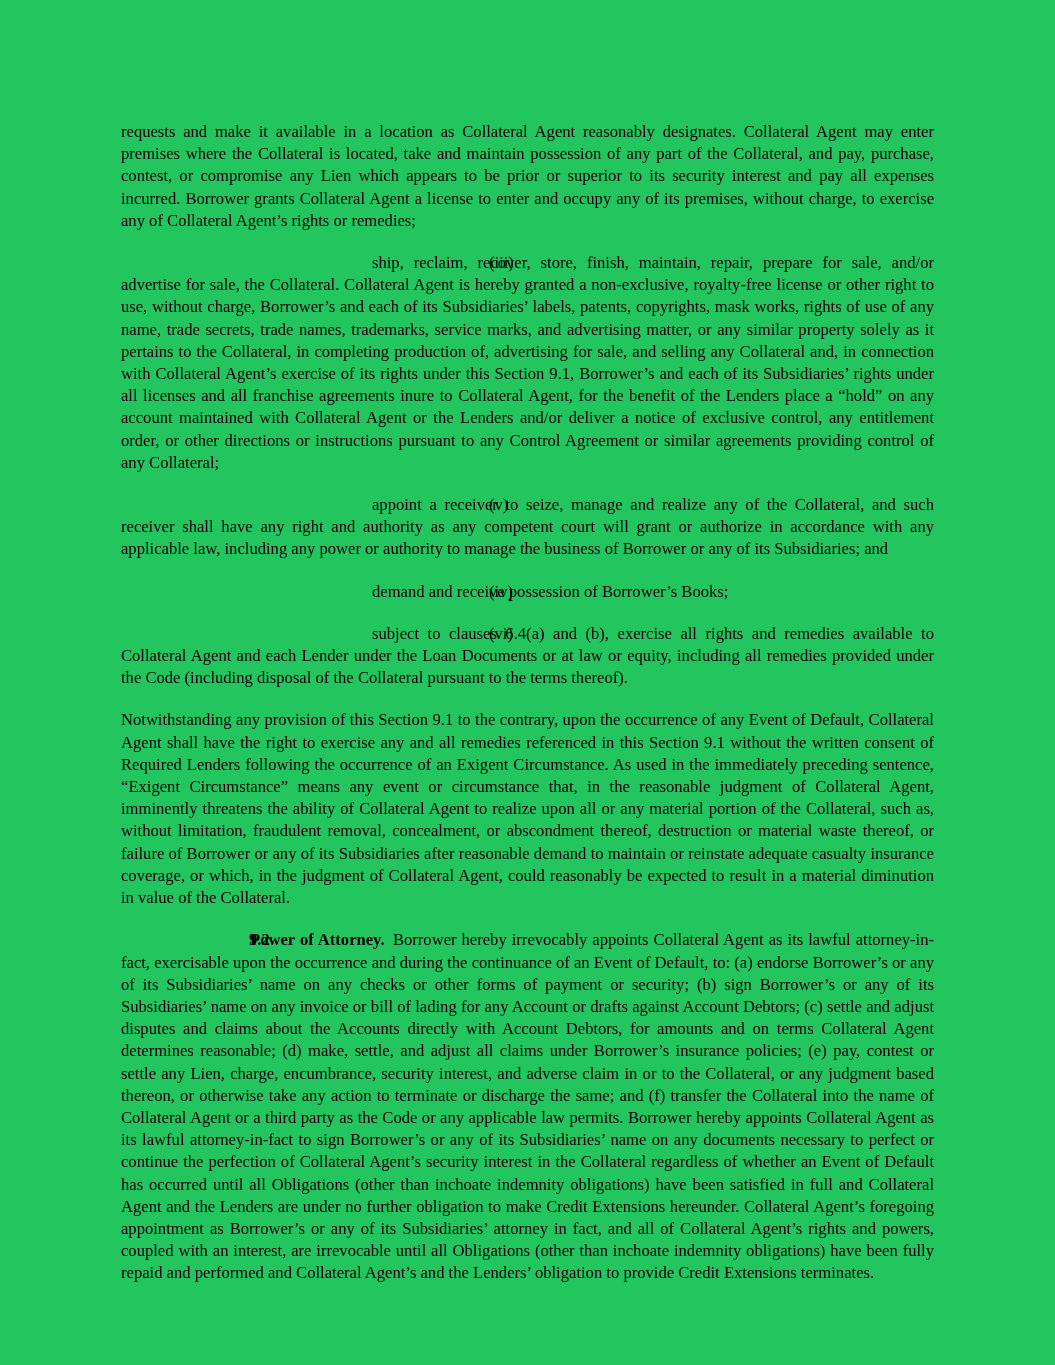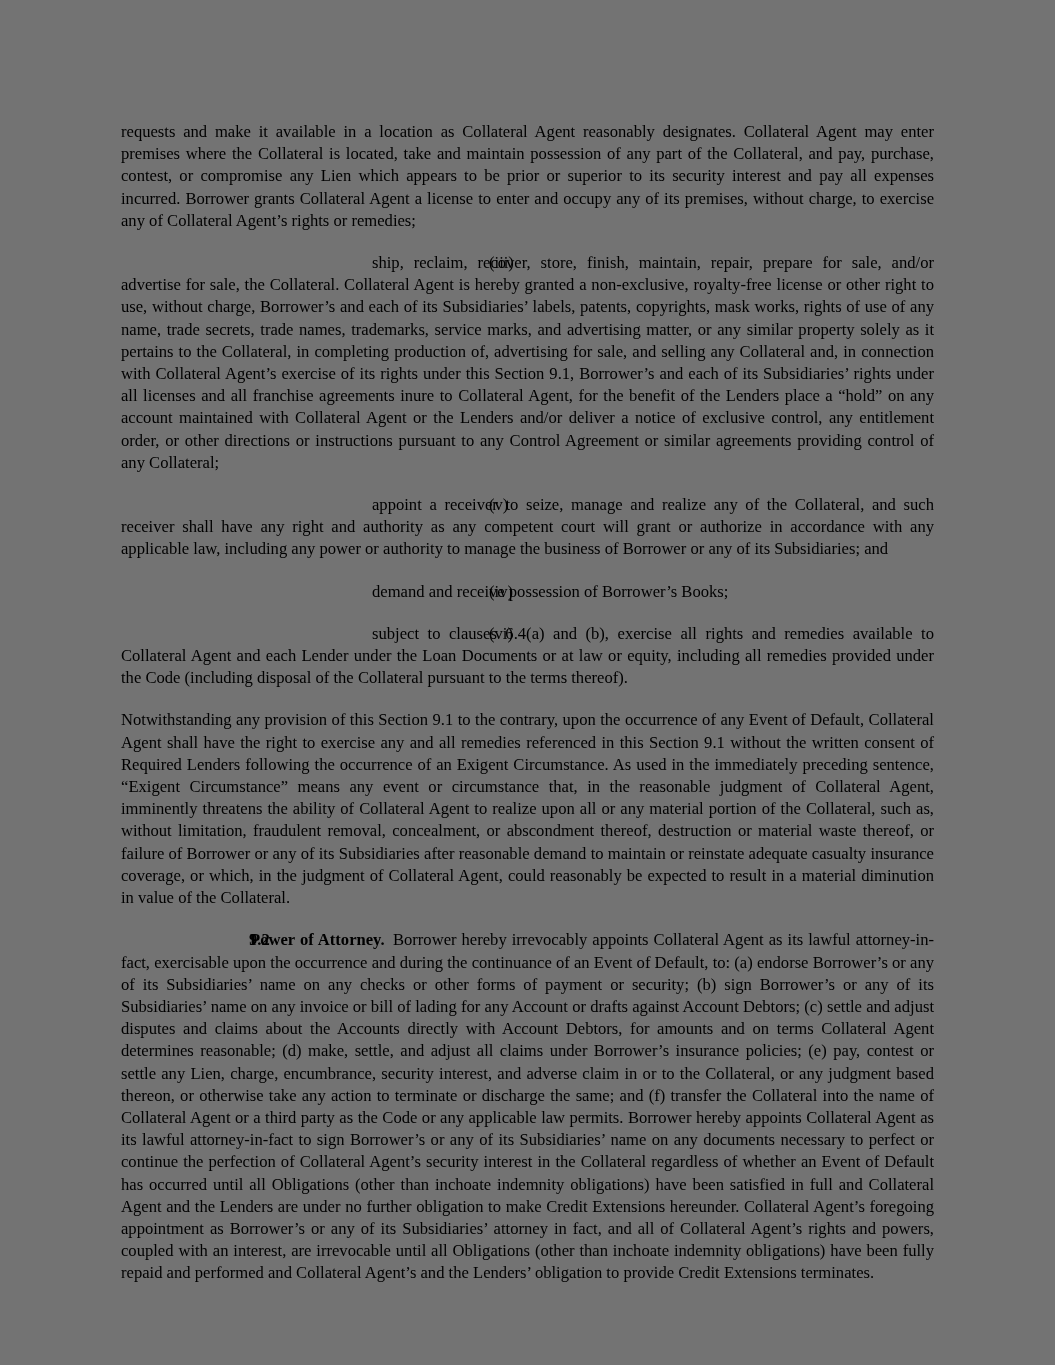--- a/index.html
+++ b/index.html
@@ -8,21 +8,21 @@
     background: #ffffff;
   }
   body {
     font-family: "Liberation Serif", "DejaVu Serif", serif;
     color: #000000;
   }
   .page {
     position: relative;
     width: 1055px;
     height: 1365px;
-    background: #737373;
+    background: #22c55e;
     box-sizing: border-box;
     overflow: hidden;
   }
   .content {
     position: absolute;
     left: 121px;
     top: 121px;
     width: 813px;
   }
   p {

